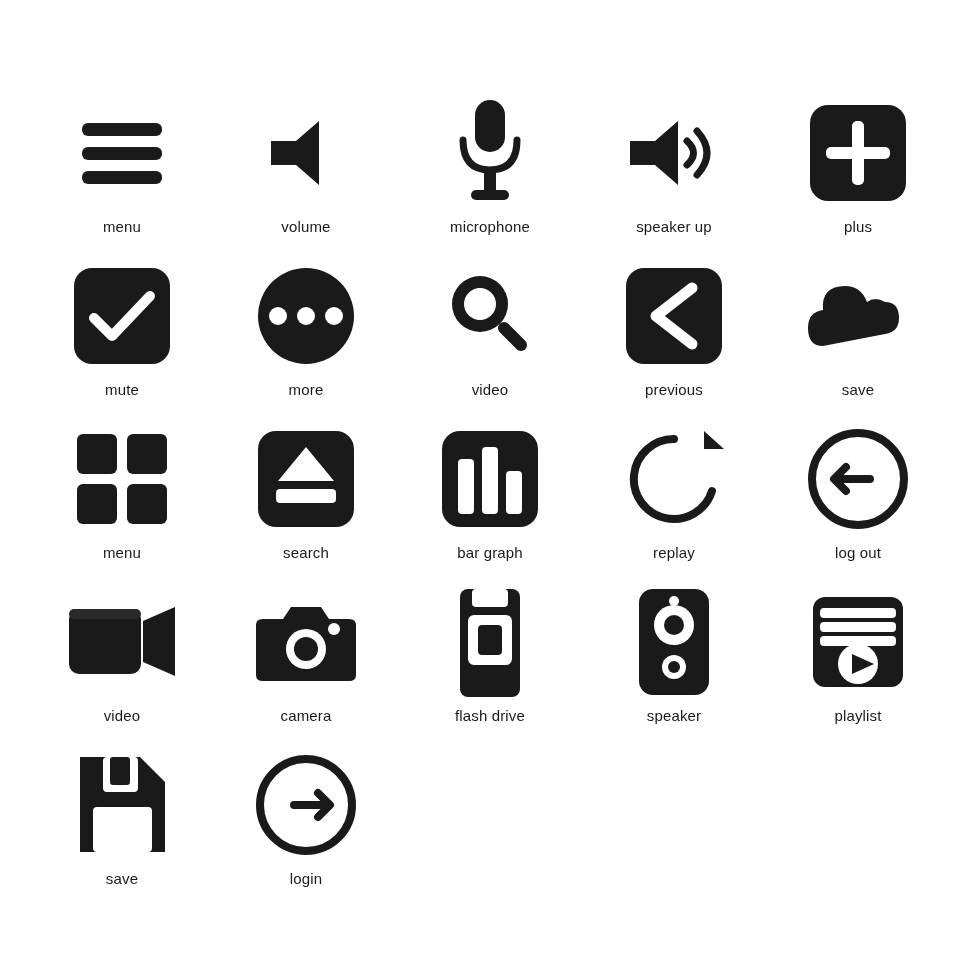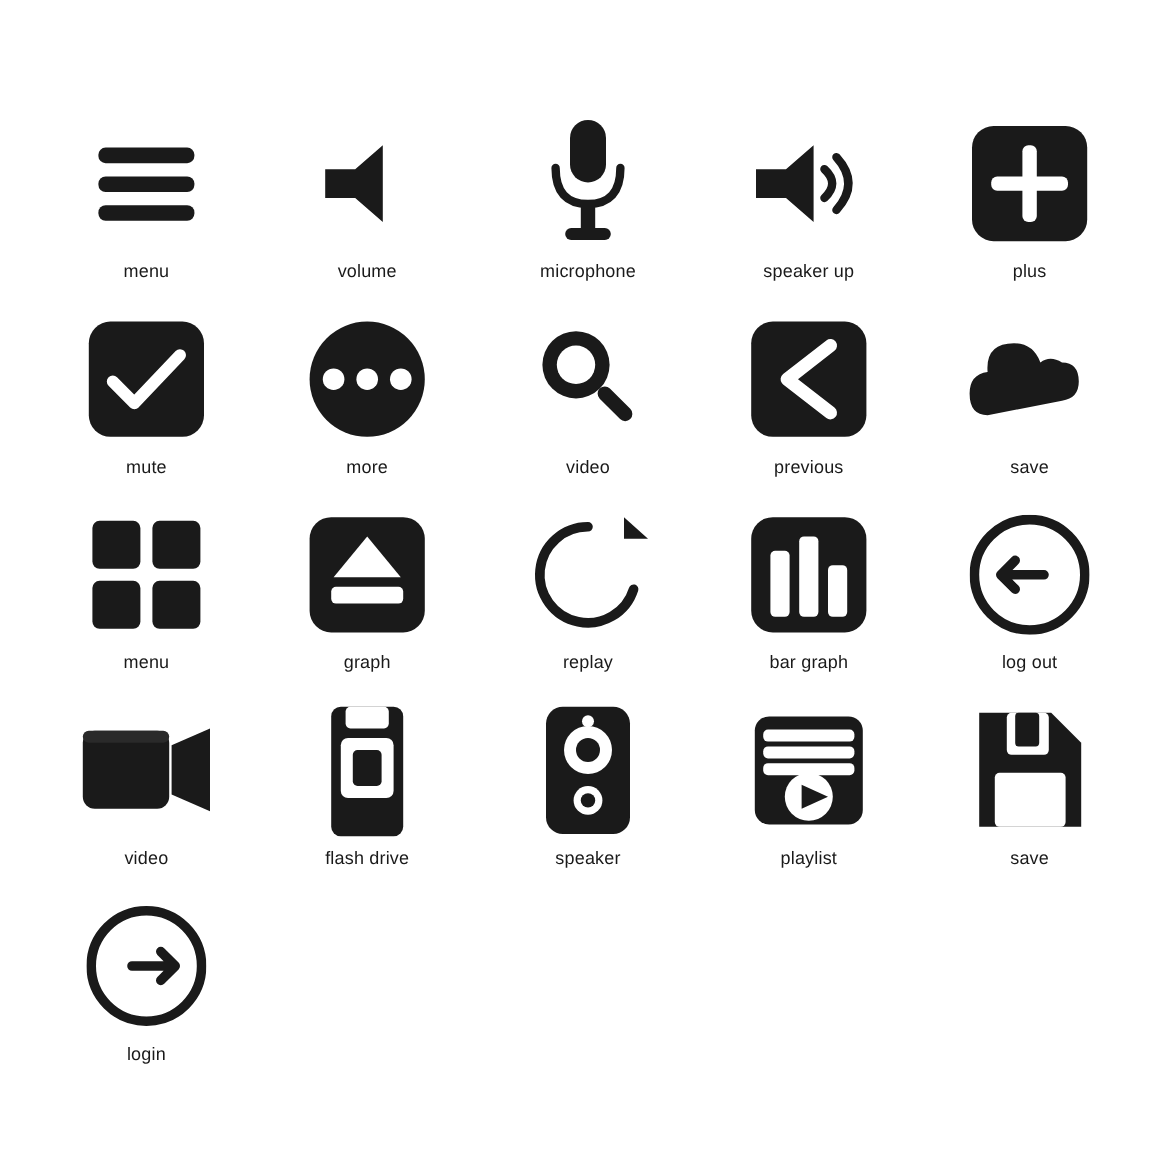--- a/index.html
+++ b/index.html
@@ -171,43 +171,43 @@
   </div>
 
   <div class="icon-cell">
     <div class="icon-wrap">
       <svg width="100" height="100" viewBox="0 0 100 100">
         <rect x="2" y="2" width="96" height="96" rx="18" fill="#1a1a1a"></rect>
         <polygon points="50,18 78,52 22,52" fill="white"></polygon>
         <rect x="20" y="60" width="60" height="14" rx="4" fill="white"></rect>
       </svg>
     </div>
-    <span class="icon-label">graph</span>
-  </div>
-
-  <div class="icon-cell">
-    <div class="icon-wrap">
-      <svg width="100" height="100" viewBox="0 0 100 100">
-        <path d="M50 10 A40 40 0 1 0 88 62" stroke="#1a1a1a" stroke-width="8" fill="none" stroke-linecap="round"></path>
-        <polygon points="80,2 100,20 80,20" fill="#1a1a1a"></polygon>
-      </svg>
-    </div>
-    <span class="icon-label">replay</span>
+    <span class="icon-label">search</span>
   </div>
 
   <div class="icon-cell">
     <div class="icon-wrap">
       <svg width="100" height="100" viewBox="0 0 100 100">
         <rect x="2" y="2" width="96" height="96" rx="18" fill="#1a1a1a"></rect>
         <rect x="18" y="30" width="16" height="55" rx="4" fill="white"></rect>
         <rect x="42" y="18" width="16" height="67" rx="4" fill="white"></rect>
         <rect x="66" y="42" width="16" height="43" rx="4" fill="white"></rect>
       </svg>
     </div>
     <span class="icon-label">bar graph</span>
+  </div>
+
+  <div class="icon-cell">
+    <div class="icon-wrap">
+      <svg width="100" height="100" viewBox="0 0 100 100">
+        <path d="M50 10 A40 40 0 1 0 88 62" stroke="#1a1a1a" stroke-width="8" fill="none" stroke-linecap="round"></path>
+        <polygon points="80,2 100,20 80,20" fill="#1a1a1a"></polygon>
+      </svg>
+    </div>
+    <span class="icon-label">replay</span>
   </div>
 
   <div class="icon-cell">
     <div class="icon-wrap">
       <svg width="100" height="100" viewBox="0 0 100 100">
         <circle cx="50" cy="50" r="46" stroke="#1a1a1a" stroke-width="8" fill="none"></circle>
         <path d="M62 50 L30 50 M38 38 L26 50 L38 62" stroke="#1a1a1a" stroke-width="8" fill="none" stroke-linecap="round" stroke-linejoin="round"></path>
       </svg>
     </div>
     <span class="icon-label">log out</span>
@@ -217,20 +217,31 @@
     <div class="icon-wrap">
       <svg width="110" height="85" viewBox="0 0 110 85">
         <rect x="2" y="10" width="72" height="65" rx="10" fill="#1a1a1a"></rect>
         <polygon points="76,22 108,8 108,77 76,63" fill="#1a1a1a"></polygon>
         <rect x="2" y="10" width="72" height="10" rx="5" fill="#2a2a2a"></rect>
       </svg>
     </div>
     <span class="icon-label">video</span>
   </div>
 
+  <div class="icon-cell">
+    <div class="icon-wrap">
+      <svg width="110" height="90" viewBox="0 0 110 90">
+        <path d="M5,28 L5,78 Q5,84 12,84 L98,84 Q105,84 105,78 L105,28 Q105,22 98,22 L78,22 L70,10 L40,10 L32,22 L12,22 Q5,22 5,28 Z" fill="#1a1a1a"></path>
+        <circle cx="55" cy="52" r="20" fill="white"></circle>
+        <circle cx="55" cy="52" r="12" fill="#1a1a1a"></circle>
+        <circle cx="83" cy="32" r="6" fill="white"></circle>
+      </svg>
+    </div>
+    <span class="icon-label">camera</span>
+  </div>
 
   <div class="icon-cell">
     <div class="icon-wrap">
       <svg width="80" height="110" viewBox="0 0 80 110">
         <rect x="10" y="2" width="60" height="108" rx="8" fill="#1a1a1a"></rect>
         <rect x="22" y="2" width="36" height="18" rx="4" fill="white"></rect>
         <rect x="18" y="28" width="44" height="50" rx="6" fill="white"></rect>
         <rect x="28" y="38" width="24" height="30" rx="4" fill="#1a1a1a"></rect>
       </svg>
     </div>

